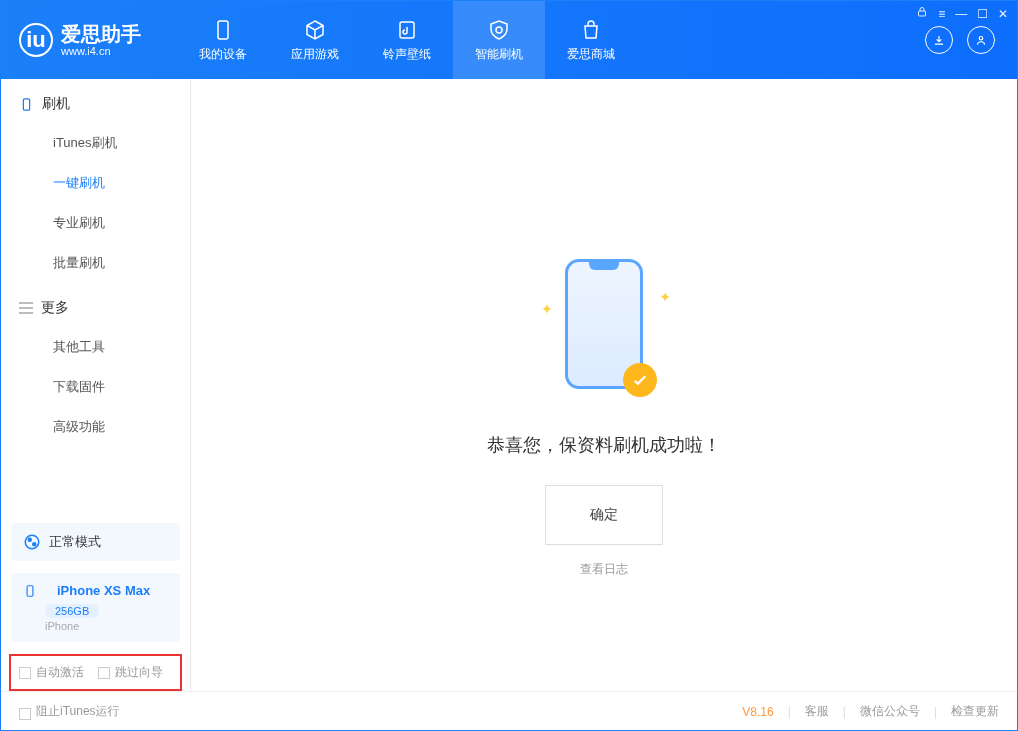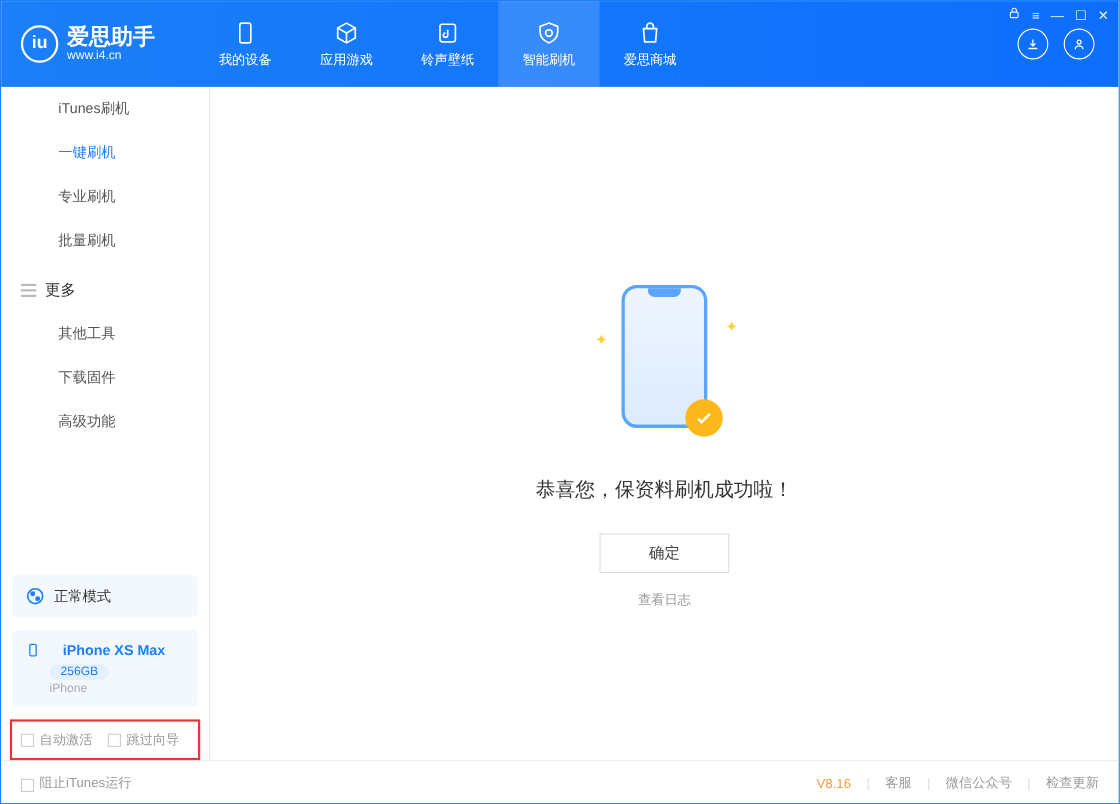--- a/index.html
+++ b/index.html
@@ -1,20 +1,20 @@
 <!DOCTYPE html>
 <html><head>
 <meta charset="utf-8">
 <style>
 * { margin: 0; padding: 0; box-sizing: border-box; font-family: "Microsoft YaHei", sans-serif; }
 body { background: #fff; width: 1018px; height: 731px; overflow: hidden; border: 1px solid #1b7ff8; }
 
 .header { height: 78px; background: linear-gradient(to right, #1b7ff8, #0d6efd); display: flex; align-items: center; color: #fff; }
 .logo-area { display: flex; align-items: center; padding: 0 18px; }
-.logo-circle { width: 34px; height: 34px; border: 2.5px solid #fff; border-radius: 50%; display: flex; align-items: center; justify-content: center; font-weight: bold; font-size: 16px; margin-right: 8px; }
+.logo-circle { width: 34px; height: 34px; border: 2.5px solid #fff; border-radius: 50%; display: flex; align-items: center; justify-content: center; font-weight: bold; font-size: 22px; margin-right: 8px; }
 .logo-text { display: flex; flex-direction: column; line-height: 1.1; }
 .logo-title { font-size: 20px; font-weight: bold; }
 .logo-sub { font-size: 11px; opacity: 0.95; }
 
 .nav-tabs { display: flex; height: 100%; margin-left: 18px; }
 .nav-tab { width: 92px; display: flex; flex-direction: column; align-items: center; justify-content: center; gap: 4px; cursor: pointer; }
 .nav-tab.active { background: rgba(255,255,255,0.15); }
 .nav-tab svg { width: 24px; height: 24px; }
 .nav-tab-label { font-size: 12px; }
 
@@ -47,21 +47,21 @@
 
 .phone-ill { position: relative; width: 130px; height: 150px; margin-bottom: 24px; }
 .phone-outline { width: 78px; height: 130px; border: 3px solid #5aa6ff; border-radius: 14px; position: absolute; left: 26px; top: 0; background: linear-gradient(#eef5ff, #dcebff); }
 .phone-notch { position: absolute; top: 0; left: 50%; transform: translateX(-50%); width: 30px; height: 8px; background: #5aa6ff; border-radius: 0 0 6px 6px; }
 .check-badge { position: absolute; right: 12px; bottom: 12px; width: 34px; height: 34px; background: #ffb81c; border-radius: 50%; display: flex; align-items: center; justify-content: center; }
 .check-badge svg { width: 18px; height: 18px; }
 .spark { position: absolute; color: #ffce3b; font-size: 14px; }
 .spark.s1 { left: 2px; top: 42px; } .spark.s2 { right: -2px; top: 30px; }
 
 .success-text { font-size: 18px; color: #333; margin-bottom: 28px; }
-.ok-btn { border: 1px solid #ddd; background: #fff; padding: 8px 44px; font-size: 14px; color: #444; cursor: pointer; margin-bottom: 16px; }
+.ok-btn { border: 1px solid #ddd; background: #fff; padding: 20px 44px; font-size: 14px; color: #444; cursor: pointer; margin-bottom: 16px; }
 .log-link { font-size: 12px; color: #999; cursor: pointer; }
 
 .footer { height: 40px; border-top: 1px solid #eee; display: flex; align-items: center; padding: 0 18px; font-size: 12px; color: #999; }
 .footer .check-item { color: #999; align-items: flex-end; }
 .footer-right { margin-left: auto; display: flex; align-items: center; gap: 14px; }
 .footer-divider { color: #ddd; }
 .footer-link { color: #999; cursor: pointer; }
 .version { color: #ff9a3c; }
 
 .hamb { width: 14px; height: 12px; display: flex; flex-direction: column; justify-content: space-between; }
@@ -136,20 +136,26 @@
         <svg viewBox="0 0 24 24" fill="none" stroke="#fff" stroke-width="2">
           <circle cx="12" cy="9" r="3"></circle>
           <path d="M6 20c0-3 3-5 6-5s6 2 6 5"></path>
         </svg>
       </div>
   </div>
 </div>
 
 <div class="body-area">
   <div class="sidebar">
+    <div class="side-section-head">
+      <svg width="15" height="15" viewBox="0 0 24 24" fill="none" stroke="#1b7ff8" stroke-width="2">
+          <rect x="7" y="3" width="10" height="18" rx="2"></rect>
+        </svg>
+      <span>刷机</span>
+    </div>
     <div class="side-item">iTunes刷机</div>
     <div class="side-item active">一键刷机</div>
     <div class="side-item">专业刷机</div>
     <div class="side-item">批量刷机</div>
 
     <div class="side-section-head">
       <div class="hamb">
           <span></span>
           <span></span>
           <span></span>

